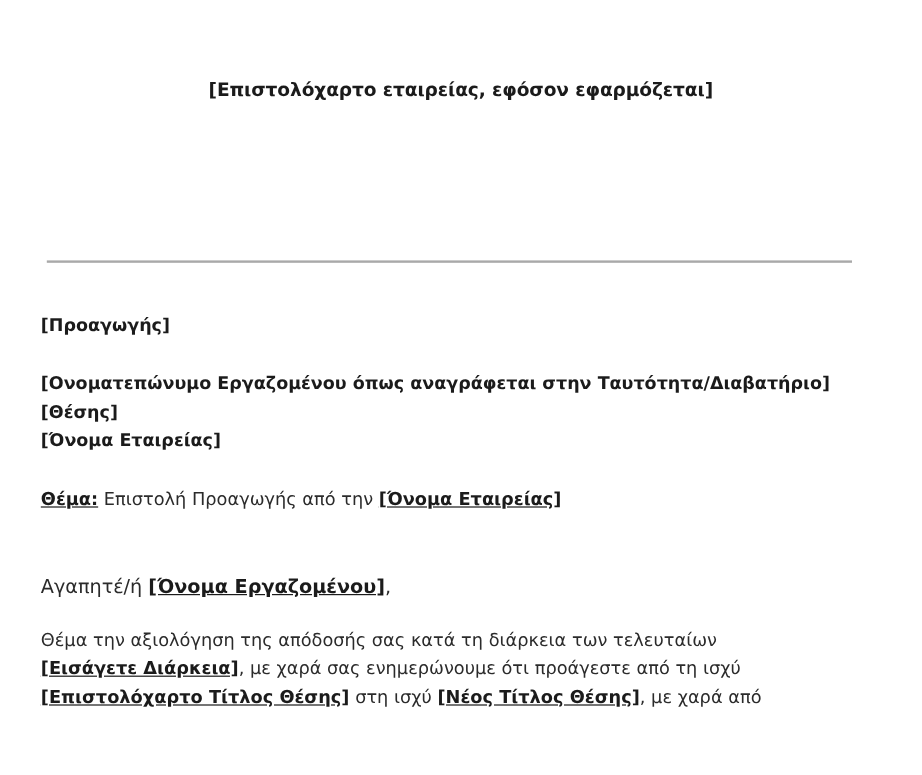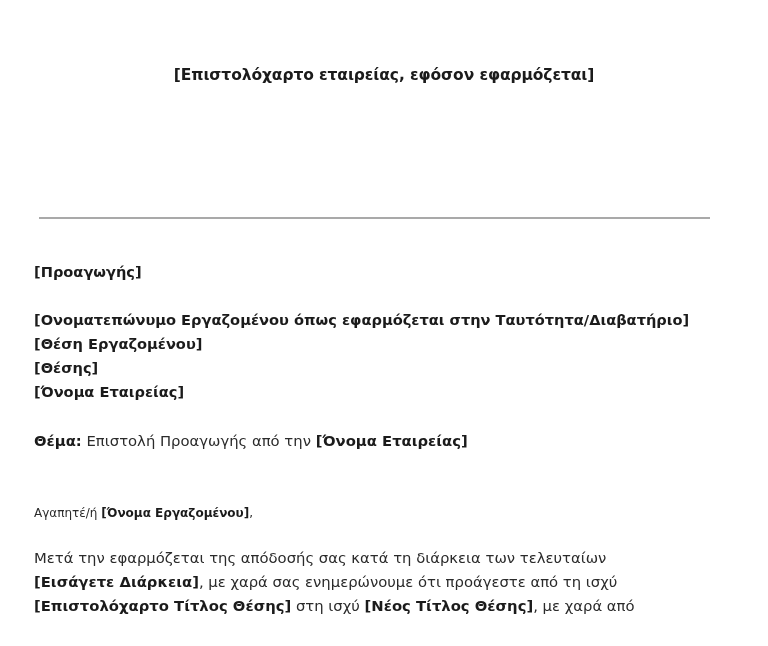--- a/index.html
+++ b/index.html
@@ -74,68 +74,67 @@
 
   .subject {
     margin-top: 25px;
     font-size: 14.8px;
     line-height: 24px;
     color: #2b2b2b;
   }
 
   .salutation {
     margin-top: 48px;
-    font-size: 12px;
+    font-size: 16px;
     line-height: 24px;
     color: #2b2b2b;
   }
 
   .para {
     margin-top: 21px;
     font-size: 14.8px;
     line-height: 24px;
     color: #2b2b2b;
     width: 640px;
   }
 
-  b, .b { font-weight: bold; color: #1b1b1b; }
+  b, .b { font-weight: bold; color: #1b1b1b; text-decoration: underline; }
 </style>
 </head>
 <body>
 
 <div class="page">
 
   <div class="letterhead">[Επιστολόχαρτο εταιρείας, εφόσον εφαρμόζεται]</div>
 
   <hr class="rule">
 
   <div class="content">
 
     <div class="date-line">[Προαγωγής]</div>
 
     <div class="recipient">
-      <div>[Ονοματεπώνυμο Εργαζομένου όπως εφαρμόζεται στην Ταυτότητα/Διαβατήριο]</div>
-      <div>[Θέση Εργαζομένου]</div>
+      <div>[Ονοματεπώνυμο Εργαζομένου όπως αναγράφεται στην Ταυτότητα/Διαβατήριο]</div>
       <div>[Θέσης]</div>
       <div>[Όνομα Εταιρείας]</div>
     </div>
 
     <div class="subject">
       <span class="b">Θέμα:</span>
       <span>Επιστολή Προαγωγής από την</span>
       <span class="b">[Όνομα Εταιρείας]</span>
     </div>
 
     <div class="salutation">
       <span>Αγαπητέ/ή</span>
       <span class="b">[Όνομα Εργαζομένου]</span><span>,</span>
     </div>
 
     <div class="para">
-      <span>Μετά την εφαρμόζεται της απόδοσής σας κατά τη διάρκεια των τελευταίων</span>
+      <span>Θέμα την αξιολόγηση της απόδοσής σας κατά τη διάρκεια των τελευταίων</span>
       <span class="b">[Εισάγετε Διάρκεια]</span><span>, με χαρά σας ενημερώνουμε ότι προάγεστε από τη ισχύ</span>
       <span class="b">[Επιστολόχαρτο Τίτλος Θέσης]</span>
       <span>στη ισχύ</span>
       <span class="b">[Νέος Τίτλος Θέσης]</span><span>, με χαρά από</span>
       
     </div>
 
   </div>
 </div>
 

